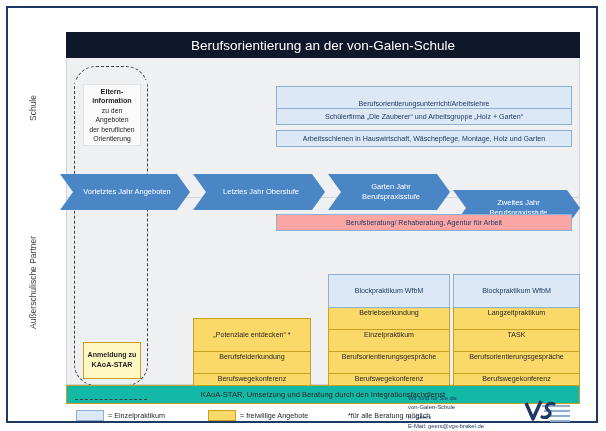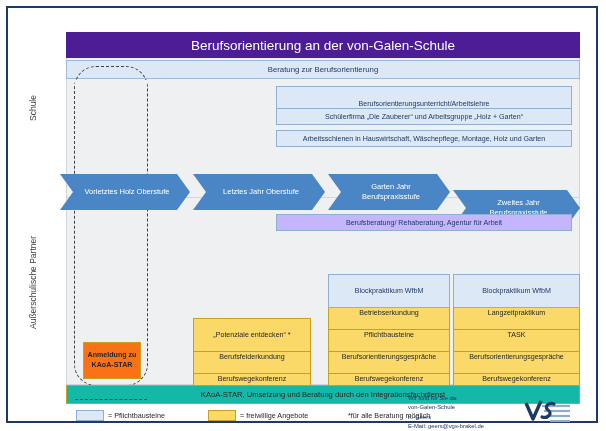--- a/index.html
+++ b/index.html
@@ -30,21 +30,21 @@
   #vaxis-partner{top:150px;height:200px;}
 
   
   .band{position:absolute;left:38px;width:514px;box-sizing:border-box;}
   #band-school{top:14px;height:152px;background:#eef0f2;border:1px solid #cfd6dd;}
   #band-partner{top:166px;height:187px;background:#eef0f2;border:1px solid #cfd6dd;border-top:none;}
 
   
   #title-bar{
     position:absolute;left:38px;top:0px;width:514px;height:26px;
-    background:#4c1d95;color:#ffffff;font-size:13.5px;
+    background:#0f172a;color:#ffffff;font-size:13.5px;
     display:flex;align-items:center;justify-content:center;box-sizing:border-box;
   }
 
   
   #beratung-bar{
     position:absolute;left:38px;top:28px;width:514px;height:19px;
     background:#dce8f5;border:1px solid #9dbbd8;
     display:flex;align-items:center;justify-content:center;
     font-size:7.8px;color:#1f3864;box-sizing:border-box;
   }
@@ -89,38 +89,38 @@
     padding-left:10px;padding-right:6px;
   }
   #chev-1{left:32px;width:130px;}
   #chev-2{left:165px;width:132px;}
   #chev-3{left:300px;width:122px;}
   #chev-4{left:425px;width:127px;margin-top:16px;}
 
   
   #berufsberatung-bar{
     position:absolute;left:248px;top:182px;width:296px;height:17px;
-    background:#c4b5fd;border:1px solid #8fb0d3;
+    background:#fca5a5;border:1px solid #8fb0d3;
     display:flex;align-items:center;justify-content:center;
     font-size:7.1px;color:#1f3864;box-sizing:border-box;
   }
 
   
   .mod{
     position:absolute;height:17px;box-sizing:border-box;
     display:flex;align-items:center;justify-content:center;
     font-size:7.1px;text-align:center;padding:16px 2px;
   }
   .mod.blue{background:#dce8f5;border:1px solid #8fb0d3;color:#1f3864;}
   .mod.yellow{background:#fad968;border:1px solid #c8a020;color:#262626;}
 
   
   #anmeldung-box{
     position:absolute;left:55px;top:310px;width:58px;height:37px;
-    background:#f97316;border:1px solid #c8a020;
+    background:#fef9c3;border:1px solid #c8a020;
     display:flex;align-items:center;justify-content:center;
     font-size:7.1px;font-weight:bold;color:#262626;line-height:1.35;
     text-align:center;box-sizing:border-box;
   }
 
   
   #kaoa-bar{
     position:absolute;left:38px;top:353px;width:514px;height:19px;
     background:#14b8a6;border:1px solid #c8a020;
     display:flex;align-items:center;justify-content:center;
@@ -160,32 +160,38 @@
   <div id="canvas">
 
     <div class="vaxis" id="vaxis-schule">Schule</div>
     <div class="vaxis" id="vaxis-partner">Außerschulische Partner</div>
 
     <div class="band" id="band-school"></div>
     <div class="band" id="band-partner"></div>
 
     <div id="title-bar">Berufsorientierung an der von-Galen-Schule</div>
 
-    <div id="beratung-bar">Beratung zur Berufsorientierung</div>
 
     <div id="dashed-capsule"></div>
     <div id="dashed-mask-top"></div>
 
+    <div id="eltern-box">
+      <div class="t1">Eltern-</div>
+      <div class="t1">information</div>
+      <div class="t2">zu den Angeboten</div>
+      <div class="t2">der beruflichen</div>
+      <div class="t2">Orientierung</div>
+    </div>
 
     <div class="blue-box" id="bb-1">Berufsorientierungsunterricht/Arbeitslehre</div>
     <div class="blue-box" id="bb-2">Schülerfirma „Die Zauberer“ und Arbeitsgruppe „Holz + Garten“</div>
     <div class="blue-box" id="bb-3">Arbeitsschienen in Hauswirtschaft, Wäschepflege, Montage, Holz und Garten</div>
 
     <div class="chev" id="chev-1">
-      <span>Vorletztes Holz Oberstufe</span>
+      <span>Vorletztes Jahr Angeboten</span>
     </div>
     <div class="chev" id="chev-2">
       <span>Letztes Jahr Oberstufe</span>
     </div>
     <div class="chev" id="chev-3">
       <span style="display:block">
         <span style="display:block">Garten Jahr</span>
         <span style="display:block">Berufspraxisstufe</span>
       </span>
     </div>
@@ -197,21 +203,21 @@
     </div>
 
     <div id="berufsberatung-bar">Berufsberatung/ Rehaberatung, Agentur für Arbeit</div>
 
     <div id="module-grid">
         <div class="mod yellow" style="left: 165px; width: 118px; top: 330px;">Berufswegekonferenz</div>
         <div class="mod yellow" style="left: 165px; width: 118px; top: 308px;">Berufsfelderkundung</div>
         <div class="mod yellow" style="left: 165px; width: 118px; top: 286px;">„Potenziale entdecken“ *</div>
         <div class="mod yellow" style="left: 300px; width: 122px; top: 330px;">Berufswegekonferenz</div>
         <div class="mod yellow" style="left: 300px; width: 122px; top: 308px;">Berufsorientierungsgespräche</div>
-        <div class="mod yellow" style="left: 300px; width: 122px; top: 286px;">Pflichtbausteine</div>
+        <div class="mod yellow" style="left: 300px; width: 122px; top: 286px;">Einzelpraktikum</div>
         <div class="mod yellow" style="left: 300px; width: 122px; top: 264px;">Betriebserkundung</div>
         <div class="mod blue" style="left: 300px; width: 122px; top: 242px;">Blockpraktikum WfbM</div>
         <div class="mod yellow" style="left: 425px; width: 127px; top: 330px;">Berufswegekonferenz</div>
         <div class="mod yellow" style="left: 425px; width: 127px; top: 308px;">Berufsorientierungsgespräche</div>
         <div class="mod yellow" style="left: 425px; width: 127px; top: 286px;">TASK</div>
         <div class="mod yellow" style="left: 425px; width: 127px; top: 264px;">Langzeitpraktikum</div>
         <div class="mod blue" style="left: 425px; width: 127px; top: 242px;">Blockpraktikum WfbM</div>
       </div>
 
     <div id="anmeldung-box">
@@ -222,21 +228,21 @@
     </div>
 
     <div id="kaoa-bar">KAoA-STAR, Umsetzung und Beratung durch den Integrationsfachdienst</div>
     <div id="dashed-bottom"></div>
 
   </div>
 
   <div id="legend">
     <div class="lg-item" id="lg-1">
       <span class="sw blue"></span>
-      <span>= Pflichtbausteine</span>
+      <span>= Einzelpraktikum</span>
     </div>
     <div class="lg-item" id="lg-2">
       <span class="sw yellow"></span>
       <span>= freiwillige Angebote</span>
     </div>
     <div class="lg-item" id="lg-3">
       <span>*für alle Beratung möglich</span>
     </div>
   </div>
 

